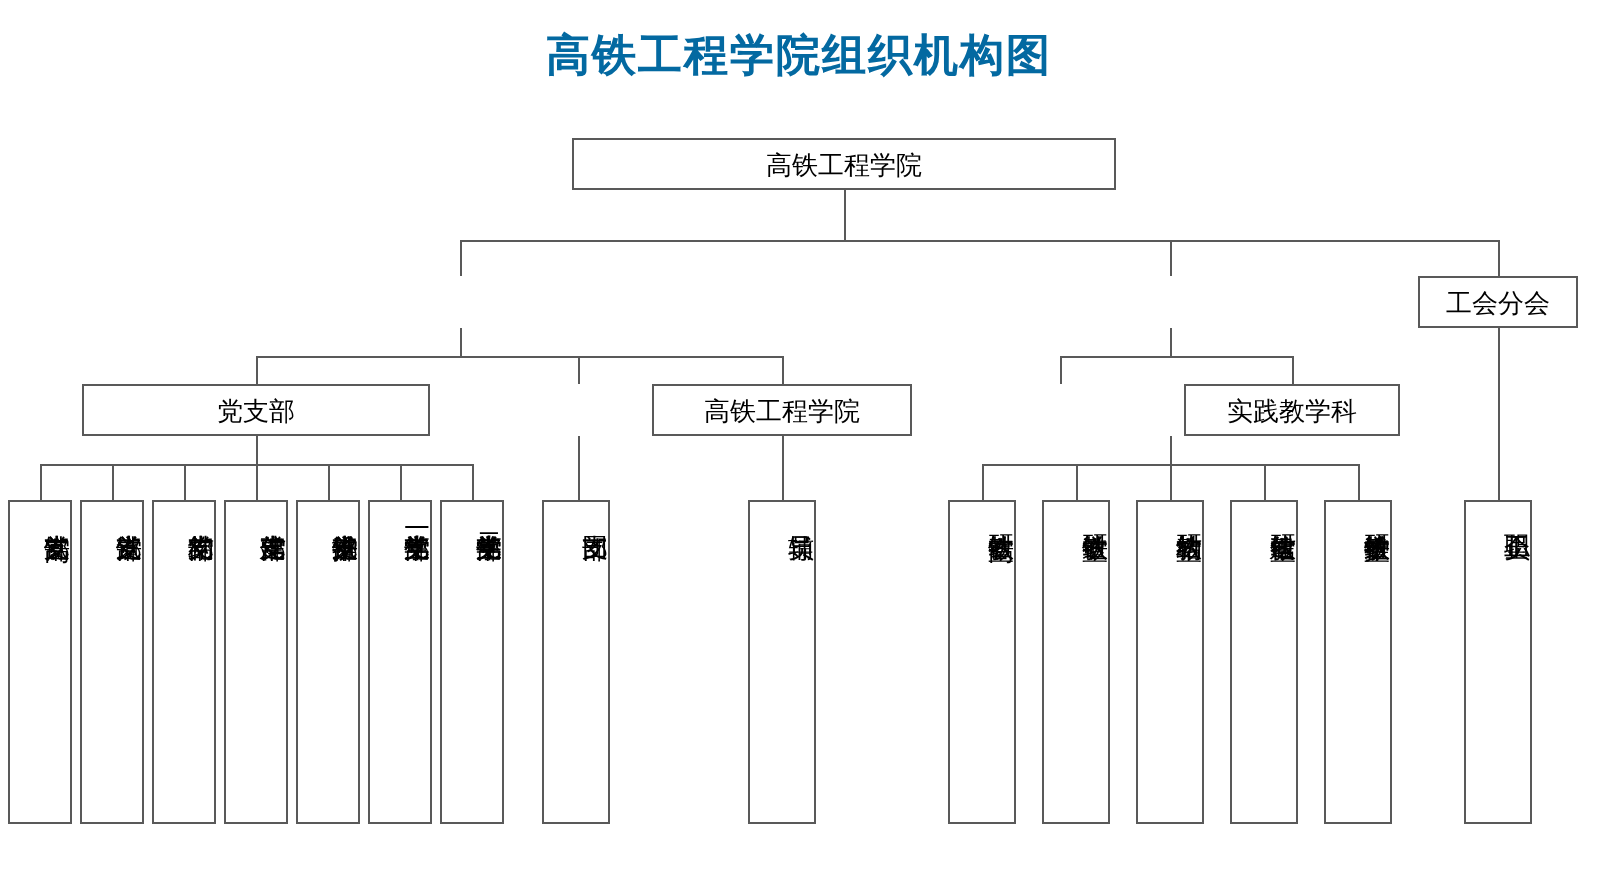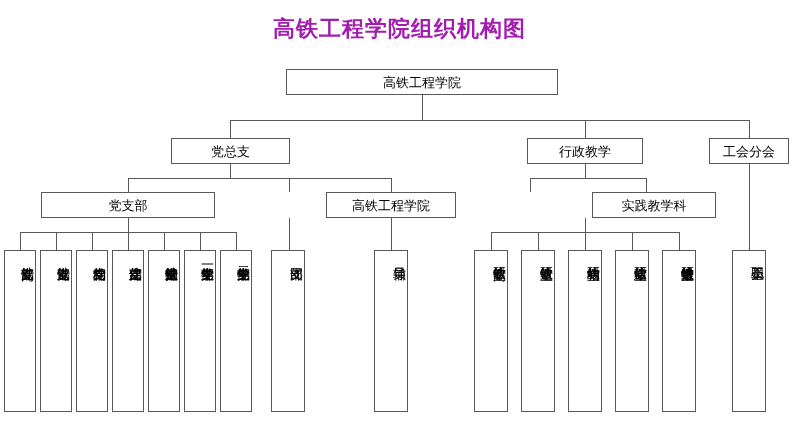--- a/index.html
+++ b/index.html
@@ -9,21 +9,21 @@
     font-family:"DejaVu Sans","Liberation Sans",sans-serif;
     overflow:hidden;
     position:relative;
   }
   #chart{position:absolute;left:0;top:0;width:799px;height:447px;}
 
   .title{
     position:absolute;
     left:0;top:16px;width:799px;
     text-align:center;
-    color:#a21caf;
+    color:#0369a1;
     font-weight:bold;
     font-size:22px;
     letter-spacing:1px;
     line-height:26px;
     white-space:nowrap;
   }
 
   .node{
     position:absolute;
     box-sizing:border-box;
@@ -64,27 +64,25 @@
 </style>
 </head>
 <body>
 
 <div id="chart">
 
   <div class="title">高铁工程学院组织机构图</div>
 
   <div class="node h" style="left:286px;top:69px;width:272px;height:26px;">高铁工程学院</div>
 
-  <div class="node h" style="left:171px;top:138px;width:119px;height:26px;">党总支</div>
-  <div class="node h" style="left:527px;top:138px;width:116px;height:26px;">行政教学</div>
   <div class="node h" style="left:41px;top:192px;width:174px;height:26px;">党支部</div>
 
   <div class="node h" style="left:709px;top:138px;width:80px;height:26px;">工会分会</div>
   <div class="node h" style="left:326px;top:192px;width:130px;height:26px;">高铁工程学院</div>
-  <div class="node h" style="left:592px;top:192px;width:124px;height:26px;">实践教学科</div>
+  <div class="node h" style="left:592px;top:192px;width:108px;height:26px;">实践教学科</div>
 
   <div class="node v" style="left:4px;top:250px;width:32px;height:162px;">
     <span>高铁党支部</span>
   </div>
   <div class="node v" style="left:40px;top:250px;width:32px;height:162px;">
     <span>铁道党支部</span>
   </div>
   <div class="node v" style="left:76px;top:250px;width:32px;height:162px;">
     <span>结构党支部</span>
   </div>

